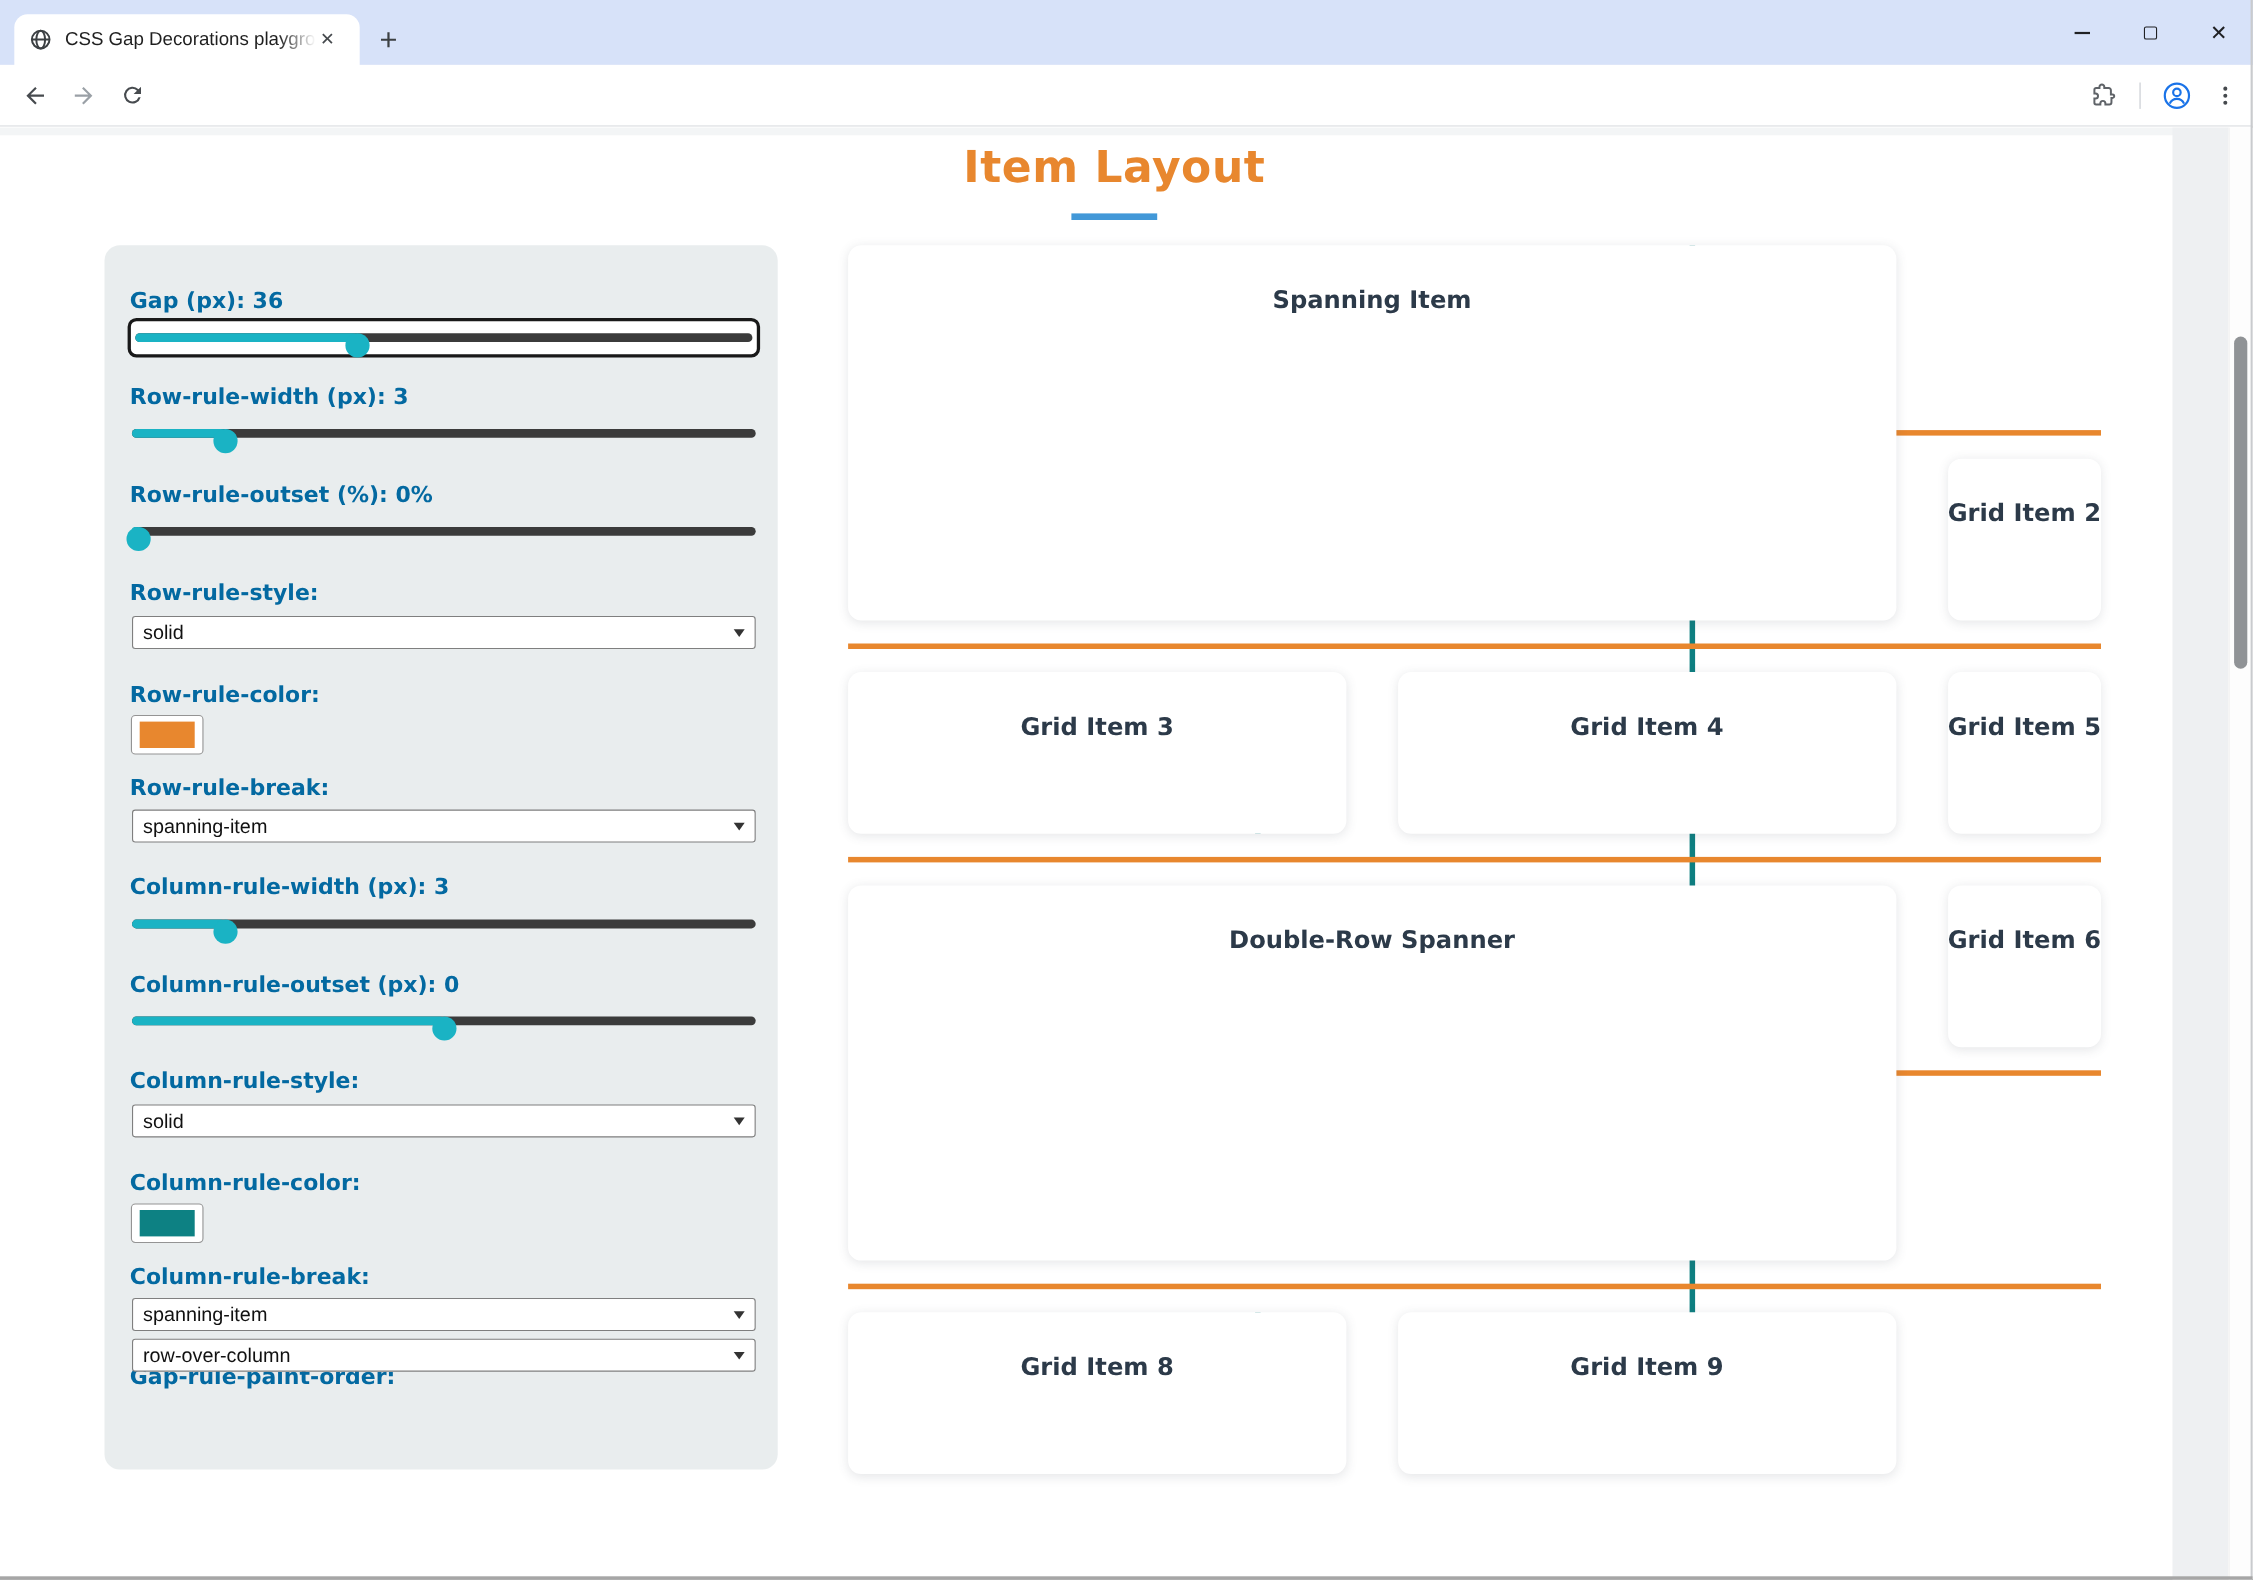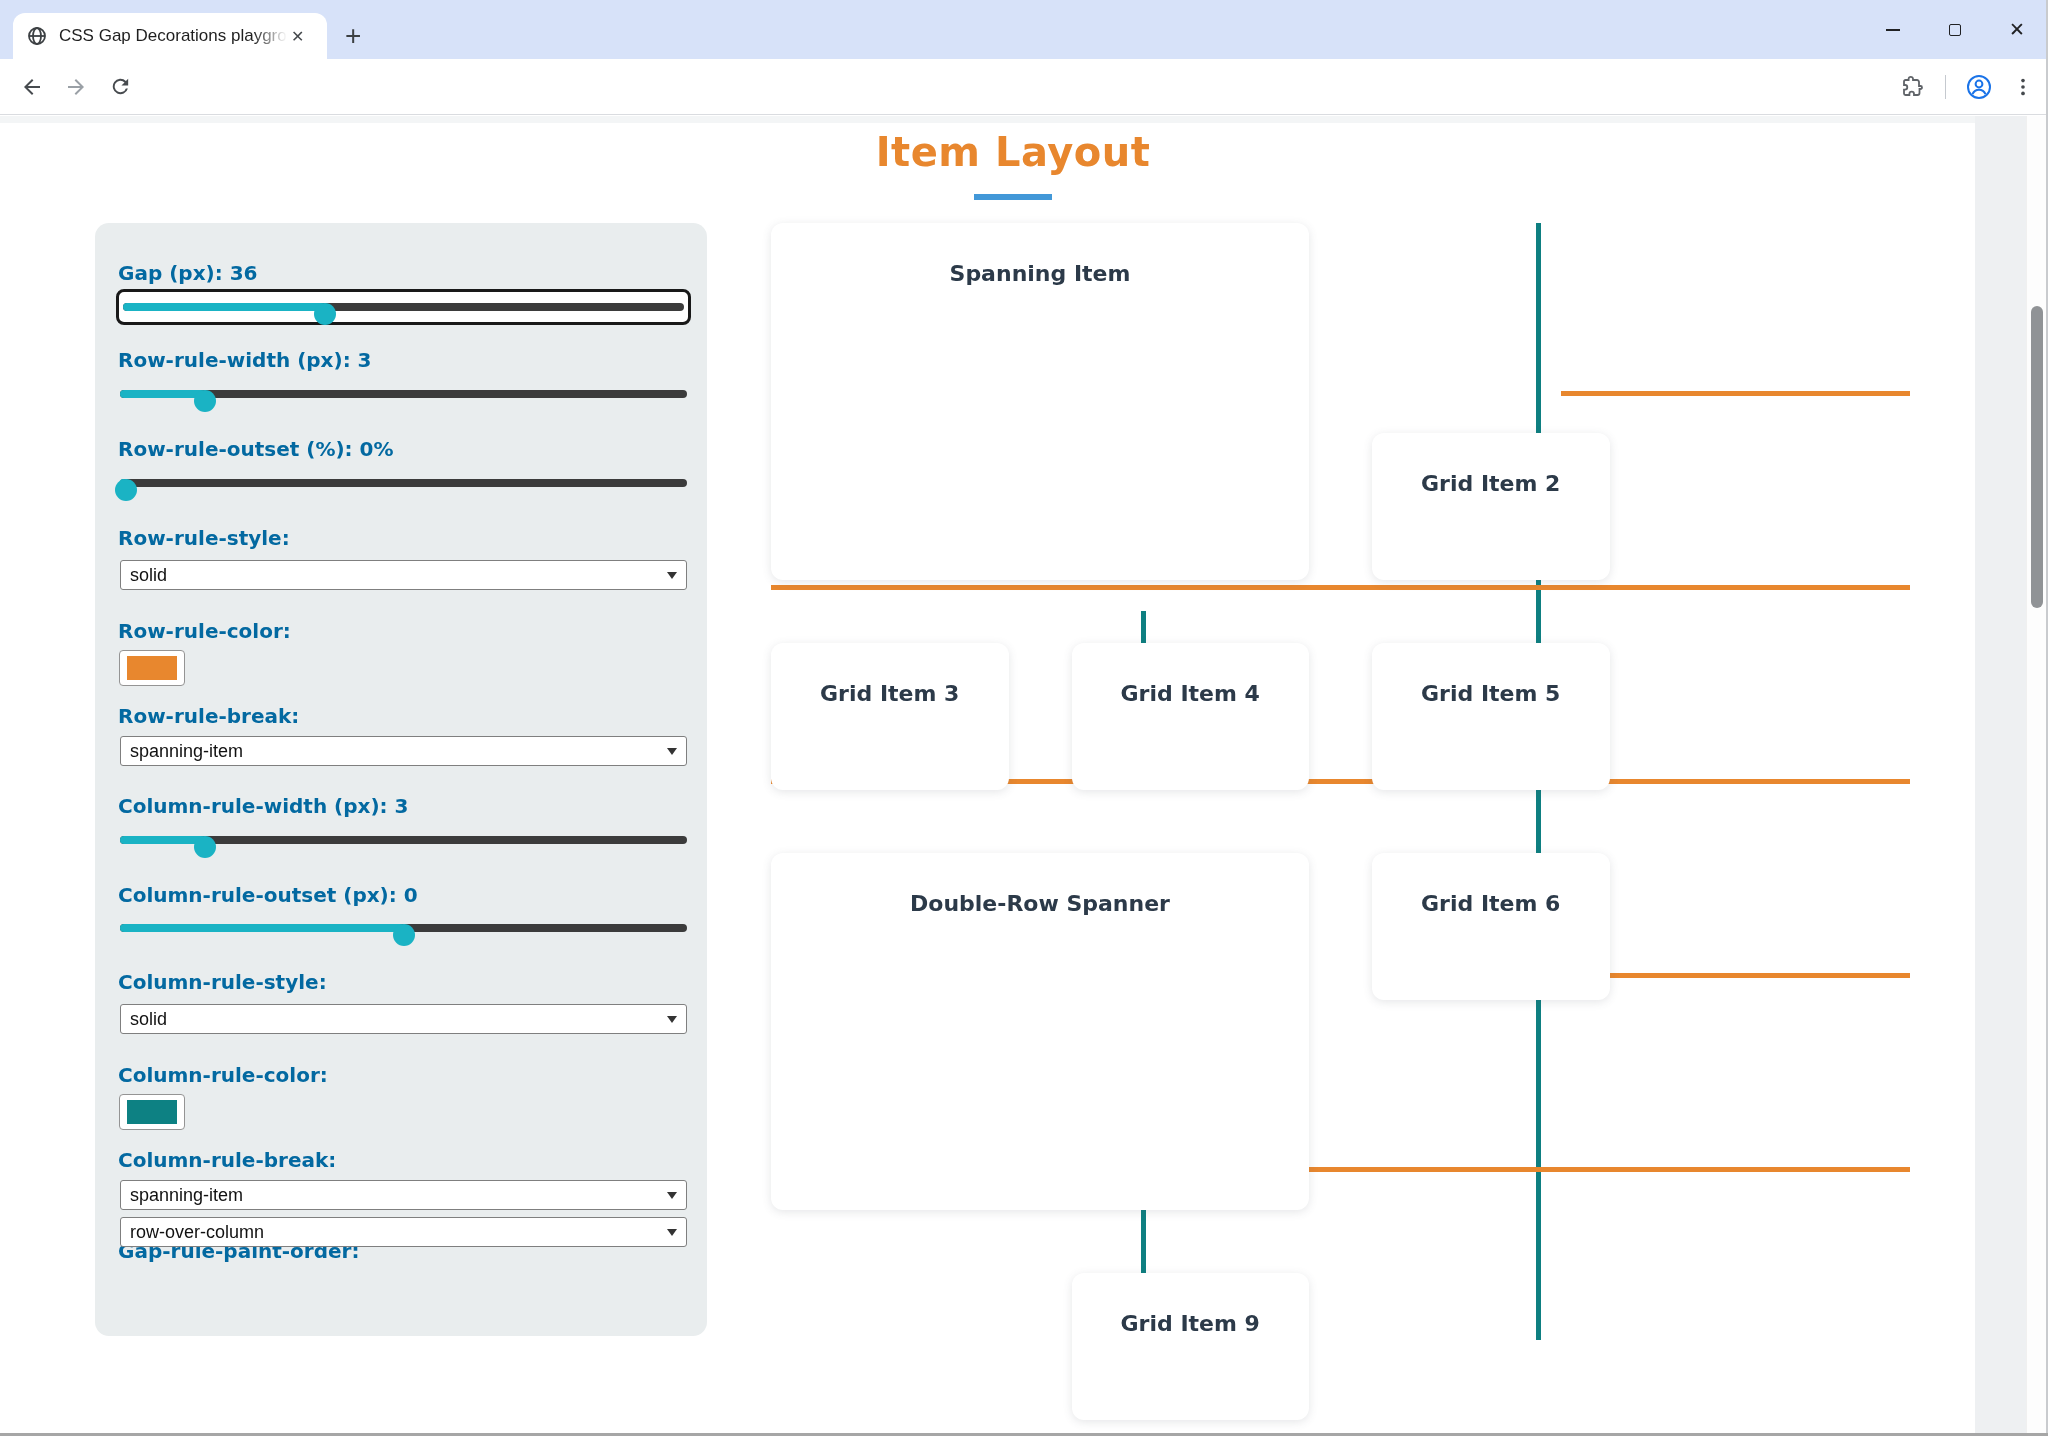--- a/index.html
+++ b/index.html
@@ -66,21 +66,21 @@
              border-radius:3px;font-family:"Liberation Sans",sans-serif;font-size:18px;color:#111;
              display:flex;align-items:center;padding:0 26px 0 9px;}
   .chev{position:absolute;right:9px;top:11px;width:0;height:0;border-left:5px solid transparent;
         border-right:5px solid transparent;border-top:7px solid #333;}
   .swatch{position:absolute;left:24px;width:66px;height:36px;background:#fff;border:1px solid #949494;
           border-radius:4px;padding:5px 7px;}
   .swatch-inner{width:100%;height:100%;}
 
   
   .grid{position:absolute;left:771px;top:107px;width:1139px;height:1117px;display:grid;
-        grid-template-columns:repeat(4,1fr);grid-template-rows:repeat(6,147px);gap:63px;}
+        grid-template-columns:repeat(2,1fr);grid-template-rows:repeat(6,147px);gap:47px;}
   .card{background:#fff;border-radius:12px;box-shadow:0 2px 10px rgba(70,80,95,0.14);
         text-align:center;padding-top:38px;font-size:22px;font-weight:600;color:#2c3a49;z-index:3;
         position:relative;}
   .span-2x2{grid-column:1/3;grid-row:1/3;}
   .c3r1{grid-column:3;grid-row:1;} .c3r2{grid-column:3;grid-row:2;}
   .c1r3{grid-column:1;grid-row:3;} .c2r3{grid-column:2;grid-row:3;} .c3r3{grid-column:3;grid-row:3;}
   .span-2x2b{grid-column:1/3;grid-row:4/6;}
   .c3r4{grid-column:3;grid-row:4;} .c3r5{grid-column:3;grid-row:5;}
   .c1r6{grid-column:1;grid-row:6;} .c2r6{grid-column:2;grid-row:6;}
   .rule{position:absolute;}
@@ -267,20 +267,21 @@
     </aside>
 
     <section class="grid">
       <div class="card span-2x2">Spanning Item</div>
       <div class="card c3r2">Grid Item 2</div>
       <div class="card c1r3">Grid Item 3</div>
       <div class="card c2r3">Grid Item 4</div>
       <div class="card c3r3">Grid Item 5</div>
       <div class="card span-2x2b">Double-Row Spanner</div>
       <div class="card c3r4">Grid Item 6</div>
+      <div class="card c1r6">Grid Item 8</div>
       <div class="card c2r6">Grid Item 9</div>
 
       <div class="rule vrule v-mid-full"></div>
       <div class="rule vrule v-left-r3"></div>
       <div class="rule vrule v-left-r6"></div>
       <div class="rule hrule h-col3-a"></div>
       <div class="rule hrule h-full-a"></div>
       <div class="rule hrule h-full-b"></div>
       <div class="rule hrule h-col3-b"></div>
       <div class="rule hrule h-full-c"></div>

